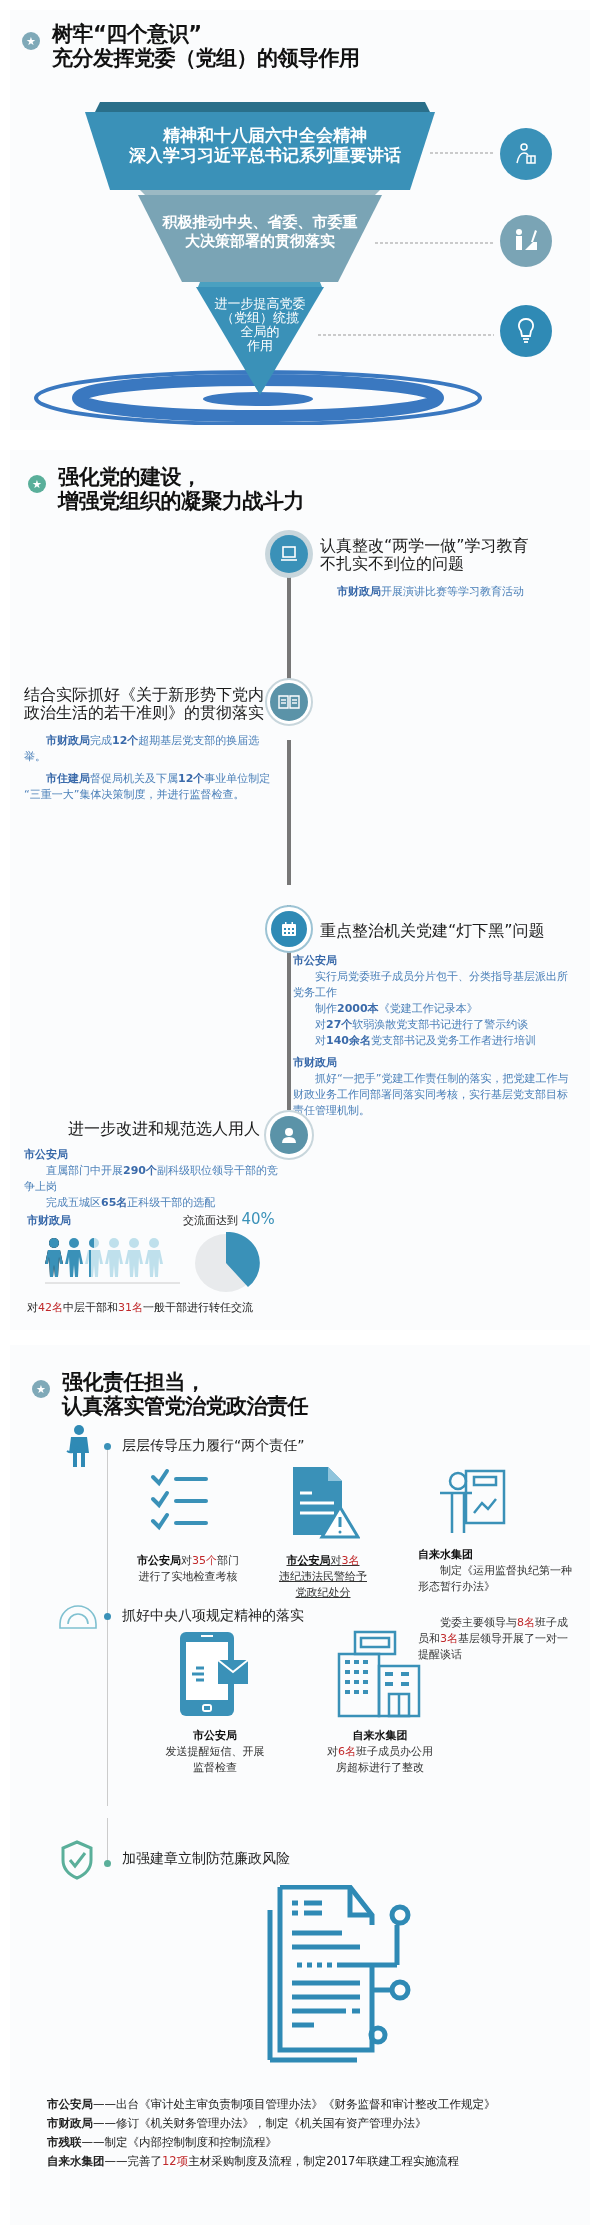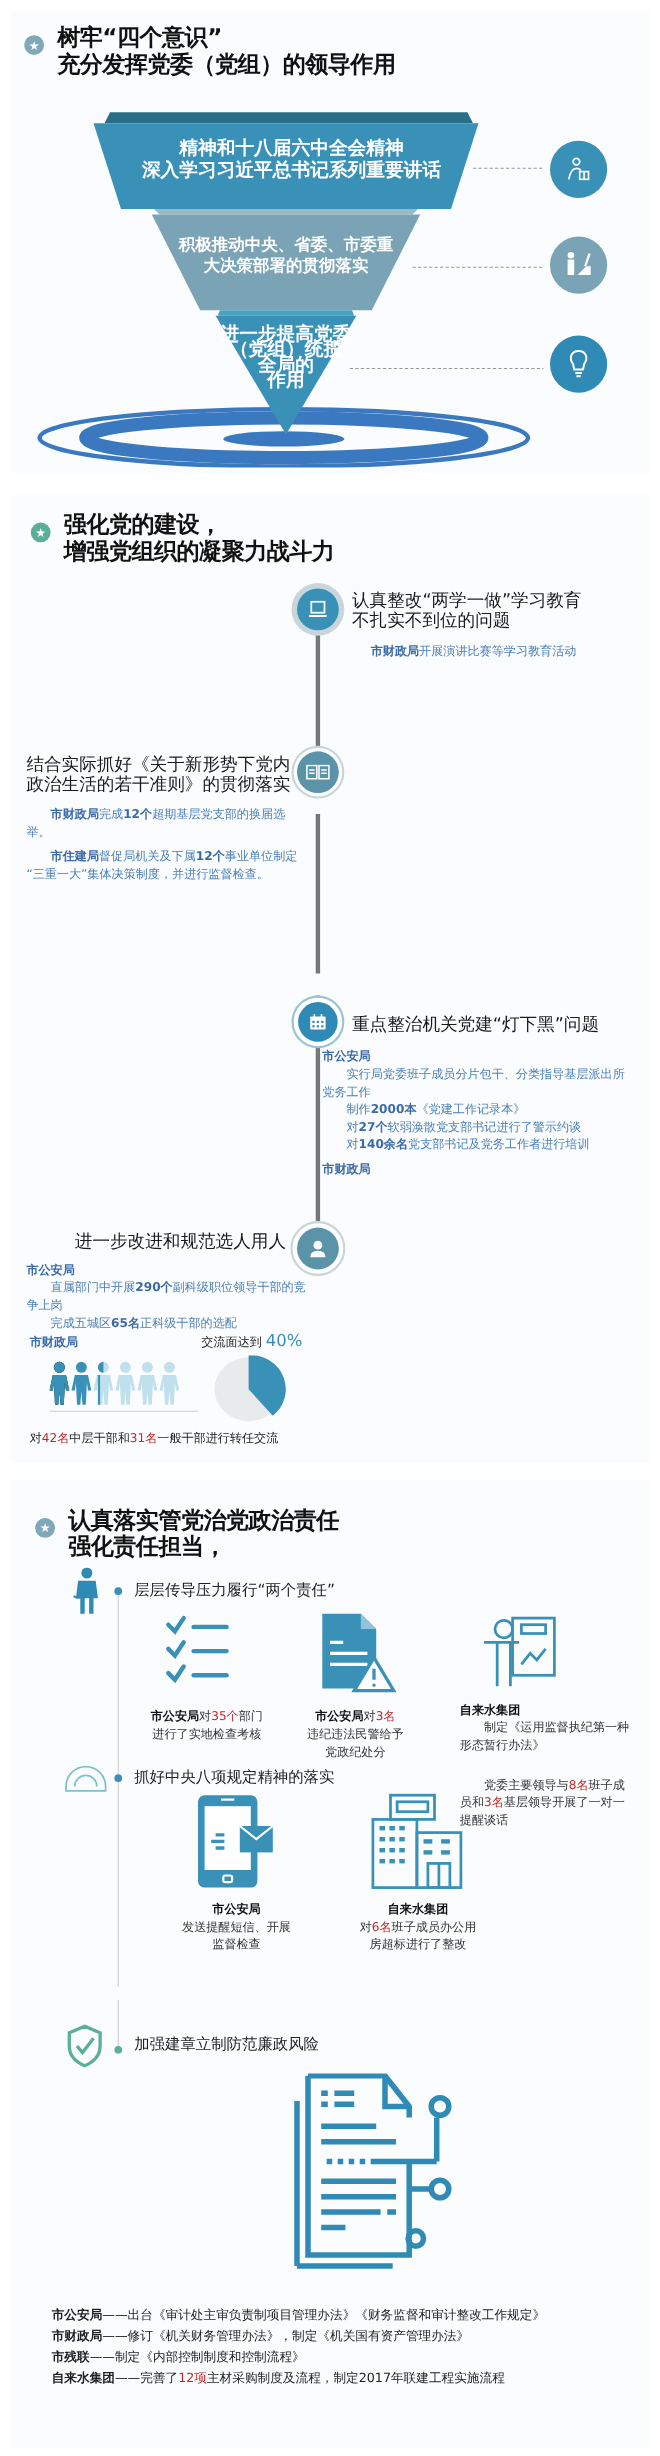--- a/index.html
+++ b/index.html
@@ -51,21 +51,21 @@
 </svg>
 
 <div class="abs ctr" style="left:100px;top:125px;width:330px;color:#fff;font-weight:bold;font-size:17px;line-height:20px;">
   <div>精神和十八届六中全会精神</div>
   <div>深入学习习近平总书记系列重要讲话</div>
 </div>
 <div class="abs ctr" style="left:140px;top:213px;width:240px;color:#fff;font-weight:bold;font-size:15px;line-height:19px;">
   <div>积极推动中央、省委、市委重</div>
   <div>大决策部署的贯彻落实</div>
 </div>
-<div class="abs ctr" style="left:200px;top:297px;width:120px;color:#fff;font-weight:bold;font-size:17px;line-height:14px;">
+<div class="abs ctr" style="left:200px;top:297px;width:120px;color:#fff;font-weight:normal;font-size:13px;line-height:14px;">
   <div>进一步提高党委</div>
   <div>（党组）统揽</div>
   <div>全局的</div>
   <div>作用</div>
 </div>
 
 <div class="circ-icon" style="left:500px;top:128px;width:52px;height:52px;background:#3a91b8;">
   <svg width="26" height="26" viewBox="0 0 26 26" fill="none" stroke="#fff" stroke-width="1.5">
       <circle cx="11" cy="6" r="3"></circle>
       <path d="M4 22 Q6 12 11 12 Q14 12 15 14"></path>
@@ -156,20 +156,21 @@
   </div>
 </div>
 <div class="abs heading2" style="left:320px;top:922px;">重点整治机关党建“灯下黑”问题</div>
 <div class="abs bt" style="left:293px;top:953px;width:285px;">
   <div><b>市公安局</b></div>
   <div style="text-indent:2em;">实行局党委班子成员分片包干、分类指导基层派出所党务工作</div>
   <div style="padding-left:2em;"><span>制作</span><b class="red">2000本</b><span>《党建工作记录本》</span></div>
   <div style="padding-left:2em;"><span>对</span><b class="red">27个</b><span>软弱涣散党支部书记进行了警示约谈</span></div>
   <div style="padding-left:2em;"><span>对</span><b class="red">140余名</b><span>党支部书记及党务工作者进行培训</span></div>
   <div style="margin-top:6px;"><b>市财政局</b></div>
+  <div style="text-indent:2em;">抓好“一把手”党建工作责任制的落实，把党建工作与财政业务工作同部署同落实同考核，实行基层党支部目标责任管理机制。</div>
 </div>
 
 <div class="circ-icon" style="left:264px;top:1110px;width:50px;height:50px;background:#fff;border:2px solid #c8d6dc;">
   <div style="width:38px;height:38px;border-radius:50%;background:#5b93a8;display:flex;align-items:center;justify-content:center;">
     <svg width="18" height="18" viewBox="0 0 18 18" fill="#fff">
         <circle cx="9" cy="6" r="4"></circle>
         <path d="M2 17 Q2 11 9 11 Q16 11 16 17 Z"></path>
       </svg>
   </div>
 </div>
@@ -214,22 +215,22 @@
 </svg>
 
 <div class="abs" style="left:27px;top:1300px;font-size:11px;color:#222;">
   <span>对</span><span class="red">42名</span><span>中层干部和</span><span class="red">31名</span><span>一般干部进行转任交流</span>
 </div>
 
 <div class="panel" style="top:1345px;height:880px;"></div>
 <div class="sec-head" style="left:32px;top:1370px;">
   <span class="star" style="background:#7fa9b8;">★</span>
   <div class="sec-title">
+    <div>强化责任担当，</div>
     <div>认真落实管党治党政治责任</div>
-    <div>强化责任担当，</div>
   </div>
 </div>
 
 <div class="abs" style="left:107px;top:1446px;width:1px;height:360px;background:#ccc;"></div>
 <div class="abs" style="left:107px;top:1818px;width:1px;height:45px;background:#ccc;"></div>
 
 <svg class="abs" style="left:65px;top:1425px;" width="28" height="44" viewBox="0 0 28 44" fill="#2f8ab5">
     <circle cx="14" cy="5" r="5"></circle>
     <path d="M6 12 L22 12 L24 28 L20 28 L20 42 L16 42 L16 28 L12 28 L12 42 L8 42 L8 28 L4 28 Z"></path>
     <path d="M2 26 Q8 30 13 22" stroke="#2f8ab5" stroke-width="2" fill="none"></path>
@@ -262,21 +263,21 @@
     <rect x="36" y="12" width="22" height="8"></rect>
     <circle cx="20" cy="16" r="8"></circle>
     <path d="M2 28 L14 28 L14 68 M26 28 L26 68 M14 28 L34 28"></path>
     <polyline points="36,48 44,38 50,44 58,34"></polyline>
   </svg>
 
 <div class="abs small-black ctr" style="left:118px;top:1553px;width:140px;">
   <div><b style="color:#111">市公安局</b><span>对</span><span class="red">35个</span><span>部门</span></div>
   <div>进行了实地检查考核</div>
 </div>
-<div class="abs small-black ctr" style="left:268px;top:1553px;width:110px;">
+<div class="abs small-black ctr" style="left:268px;top:1553px;width:110px;text-decoration:underline;">
   <div><b style="color:#111">市公安局</b><span>对</span><span class="red">3名</span></div>
   <div>违纪违法民警给予</div>
   <div>党政纪处分</div>
 </div>
 <div class="abs small-black" style="left:418px;top:1547px;width:158px;">
   <div><b style="color:#111">自来水集团</b></div>
   <div style="text-indent:2em;">制定《运用监督执纪第一种形态暂行办法》</div>
   <div style="text-indent:2em;margin-top:20px;"><span>党委主要领导与</span><span class="red">8名</span><span>班子成员和</span><span class="red">3名</span><span>基层领导开展了一对一提醒谈话</span></div>
 </div>
 

